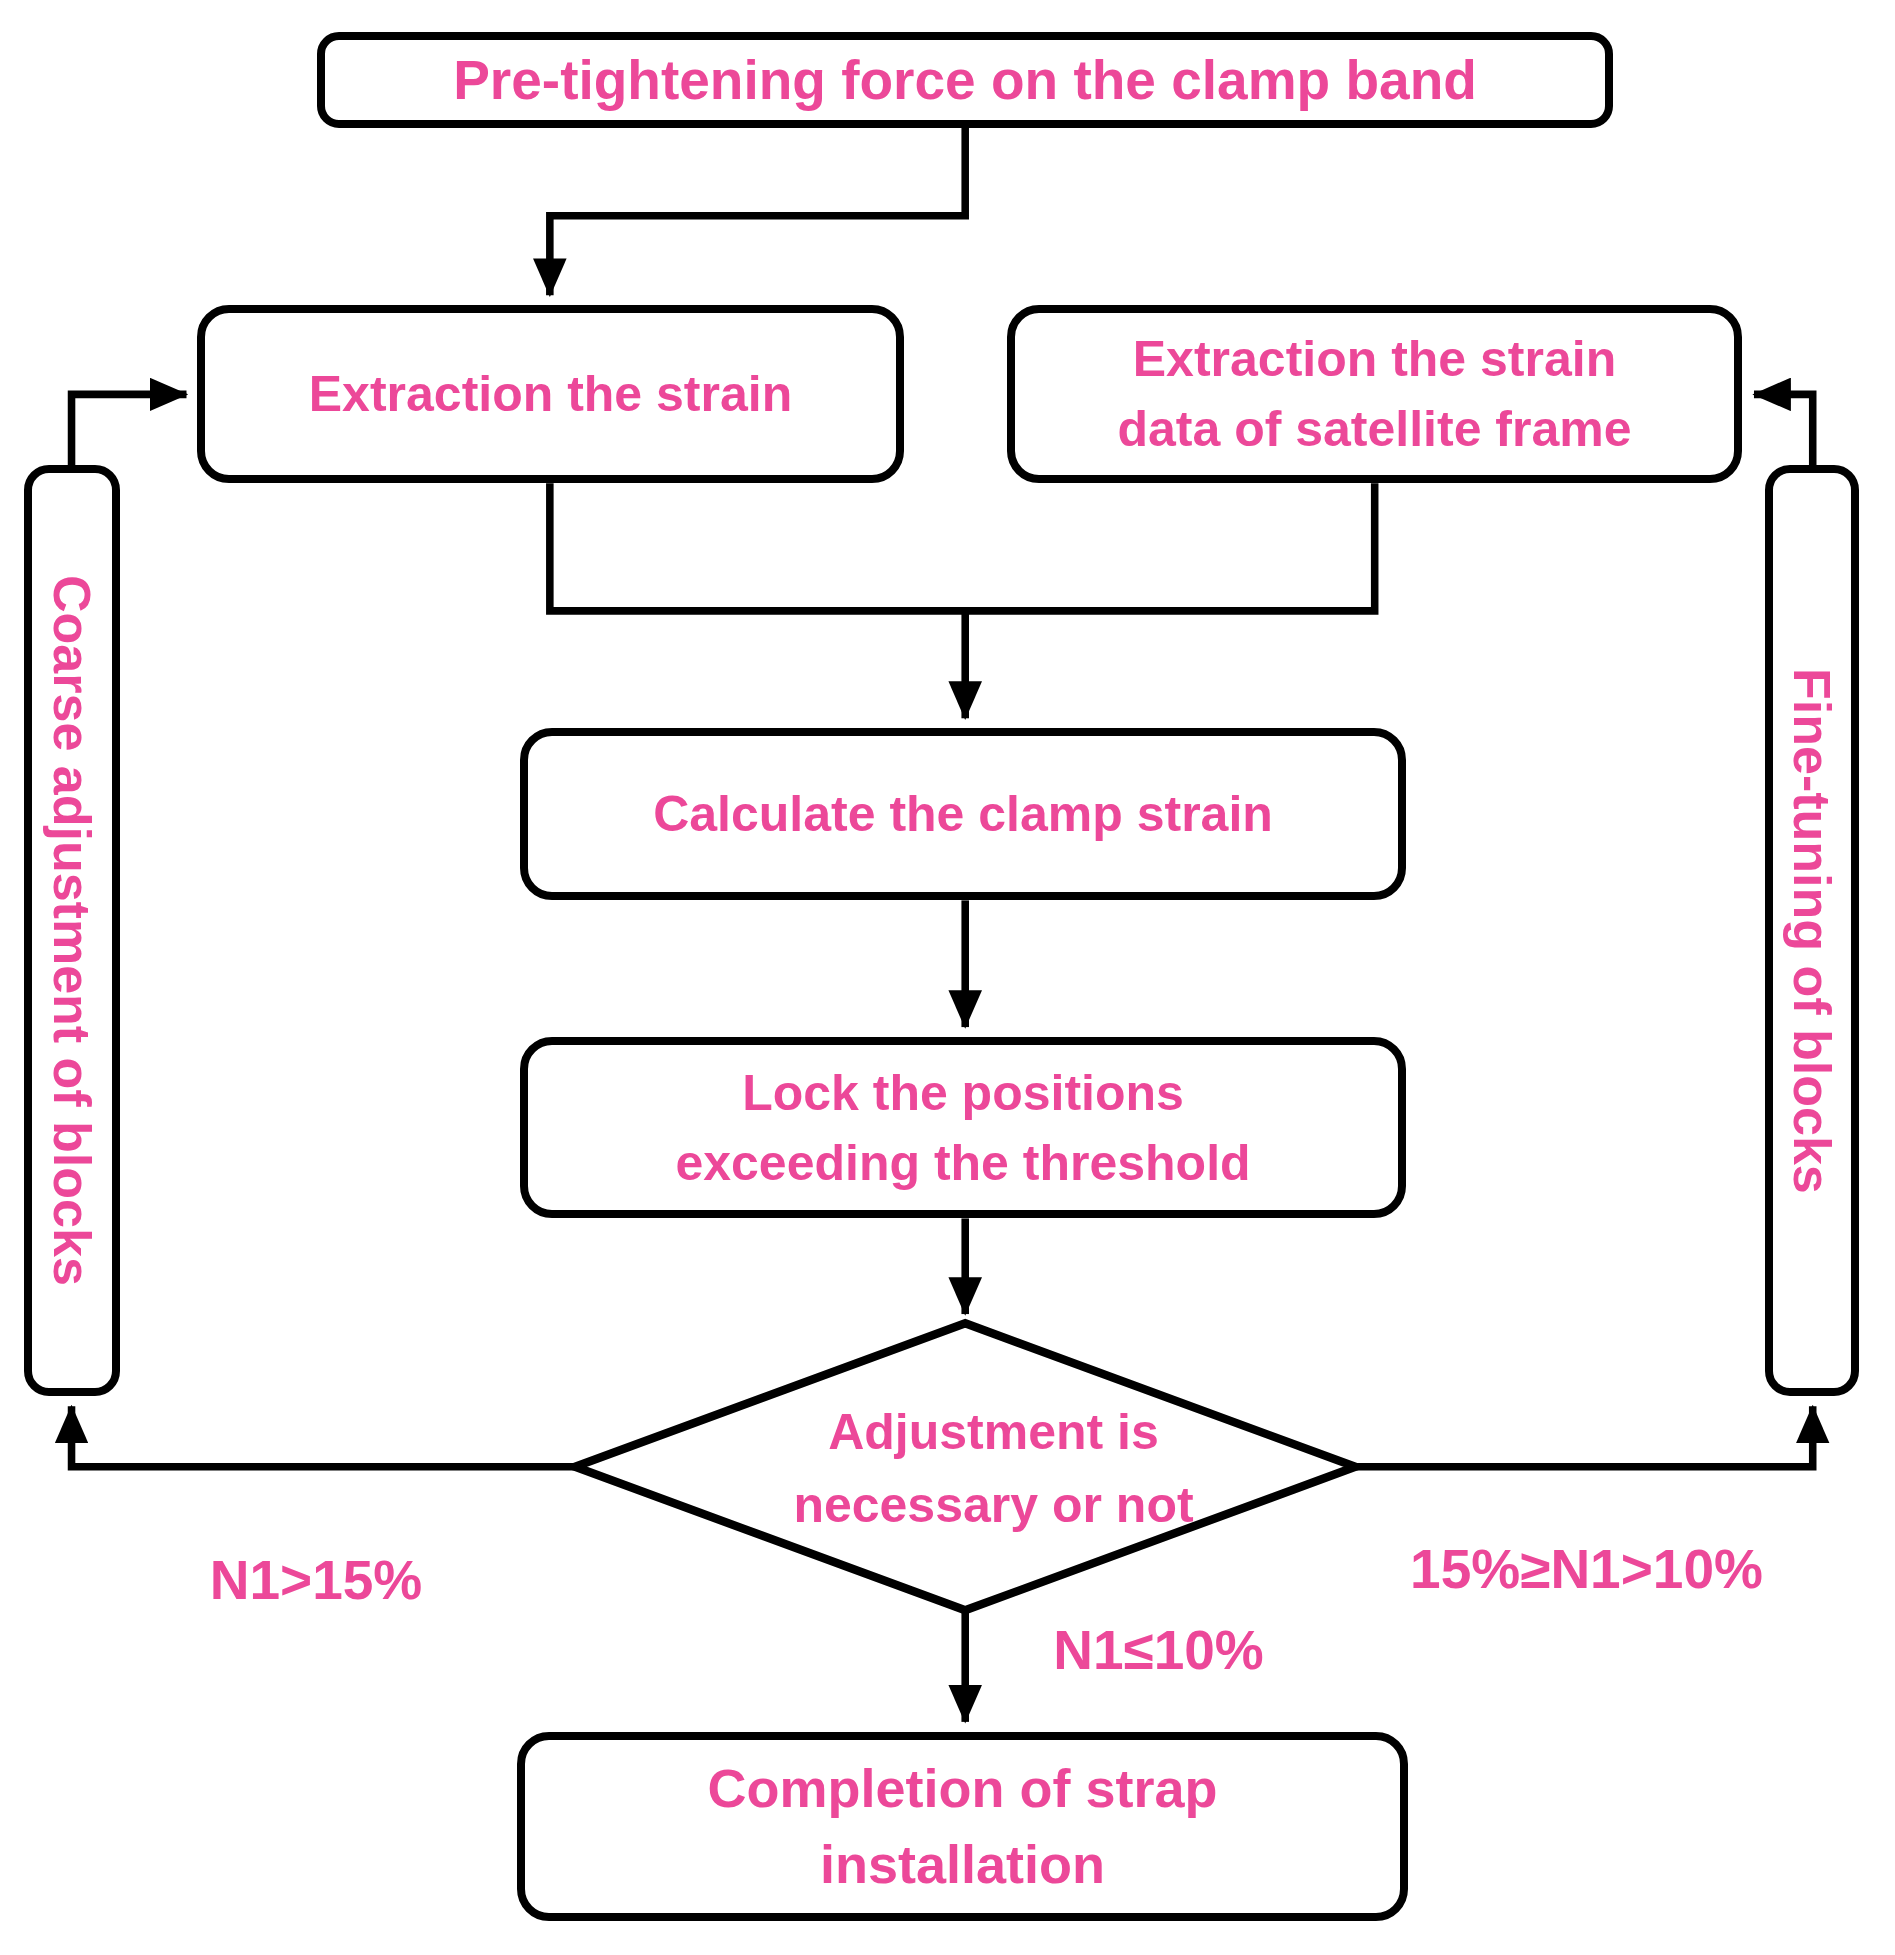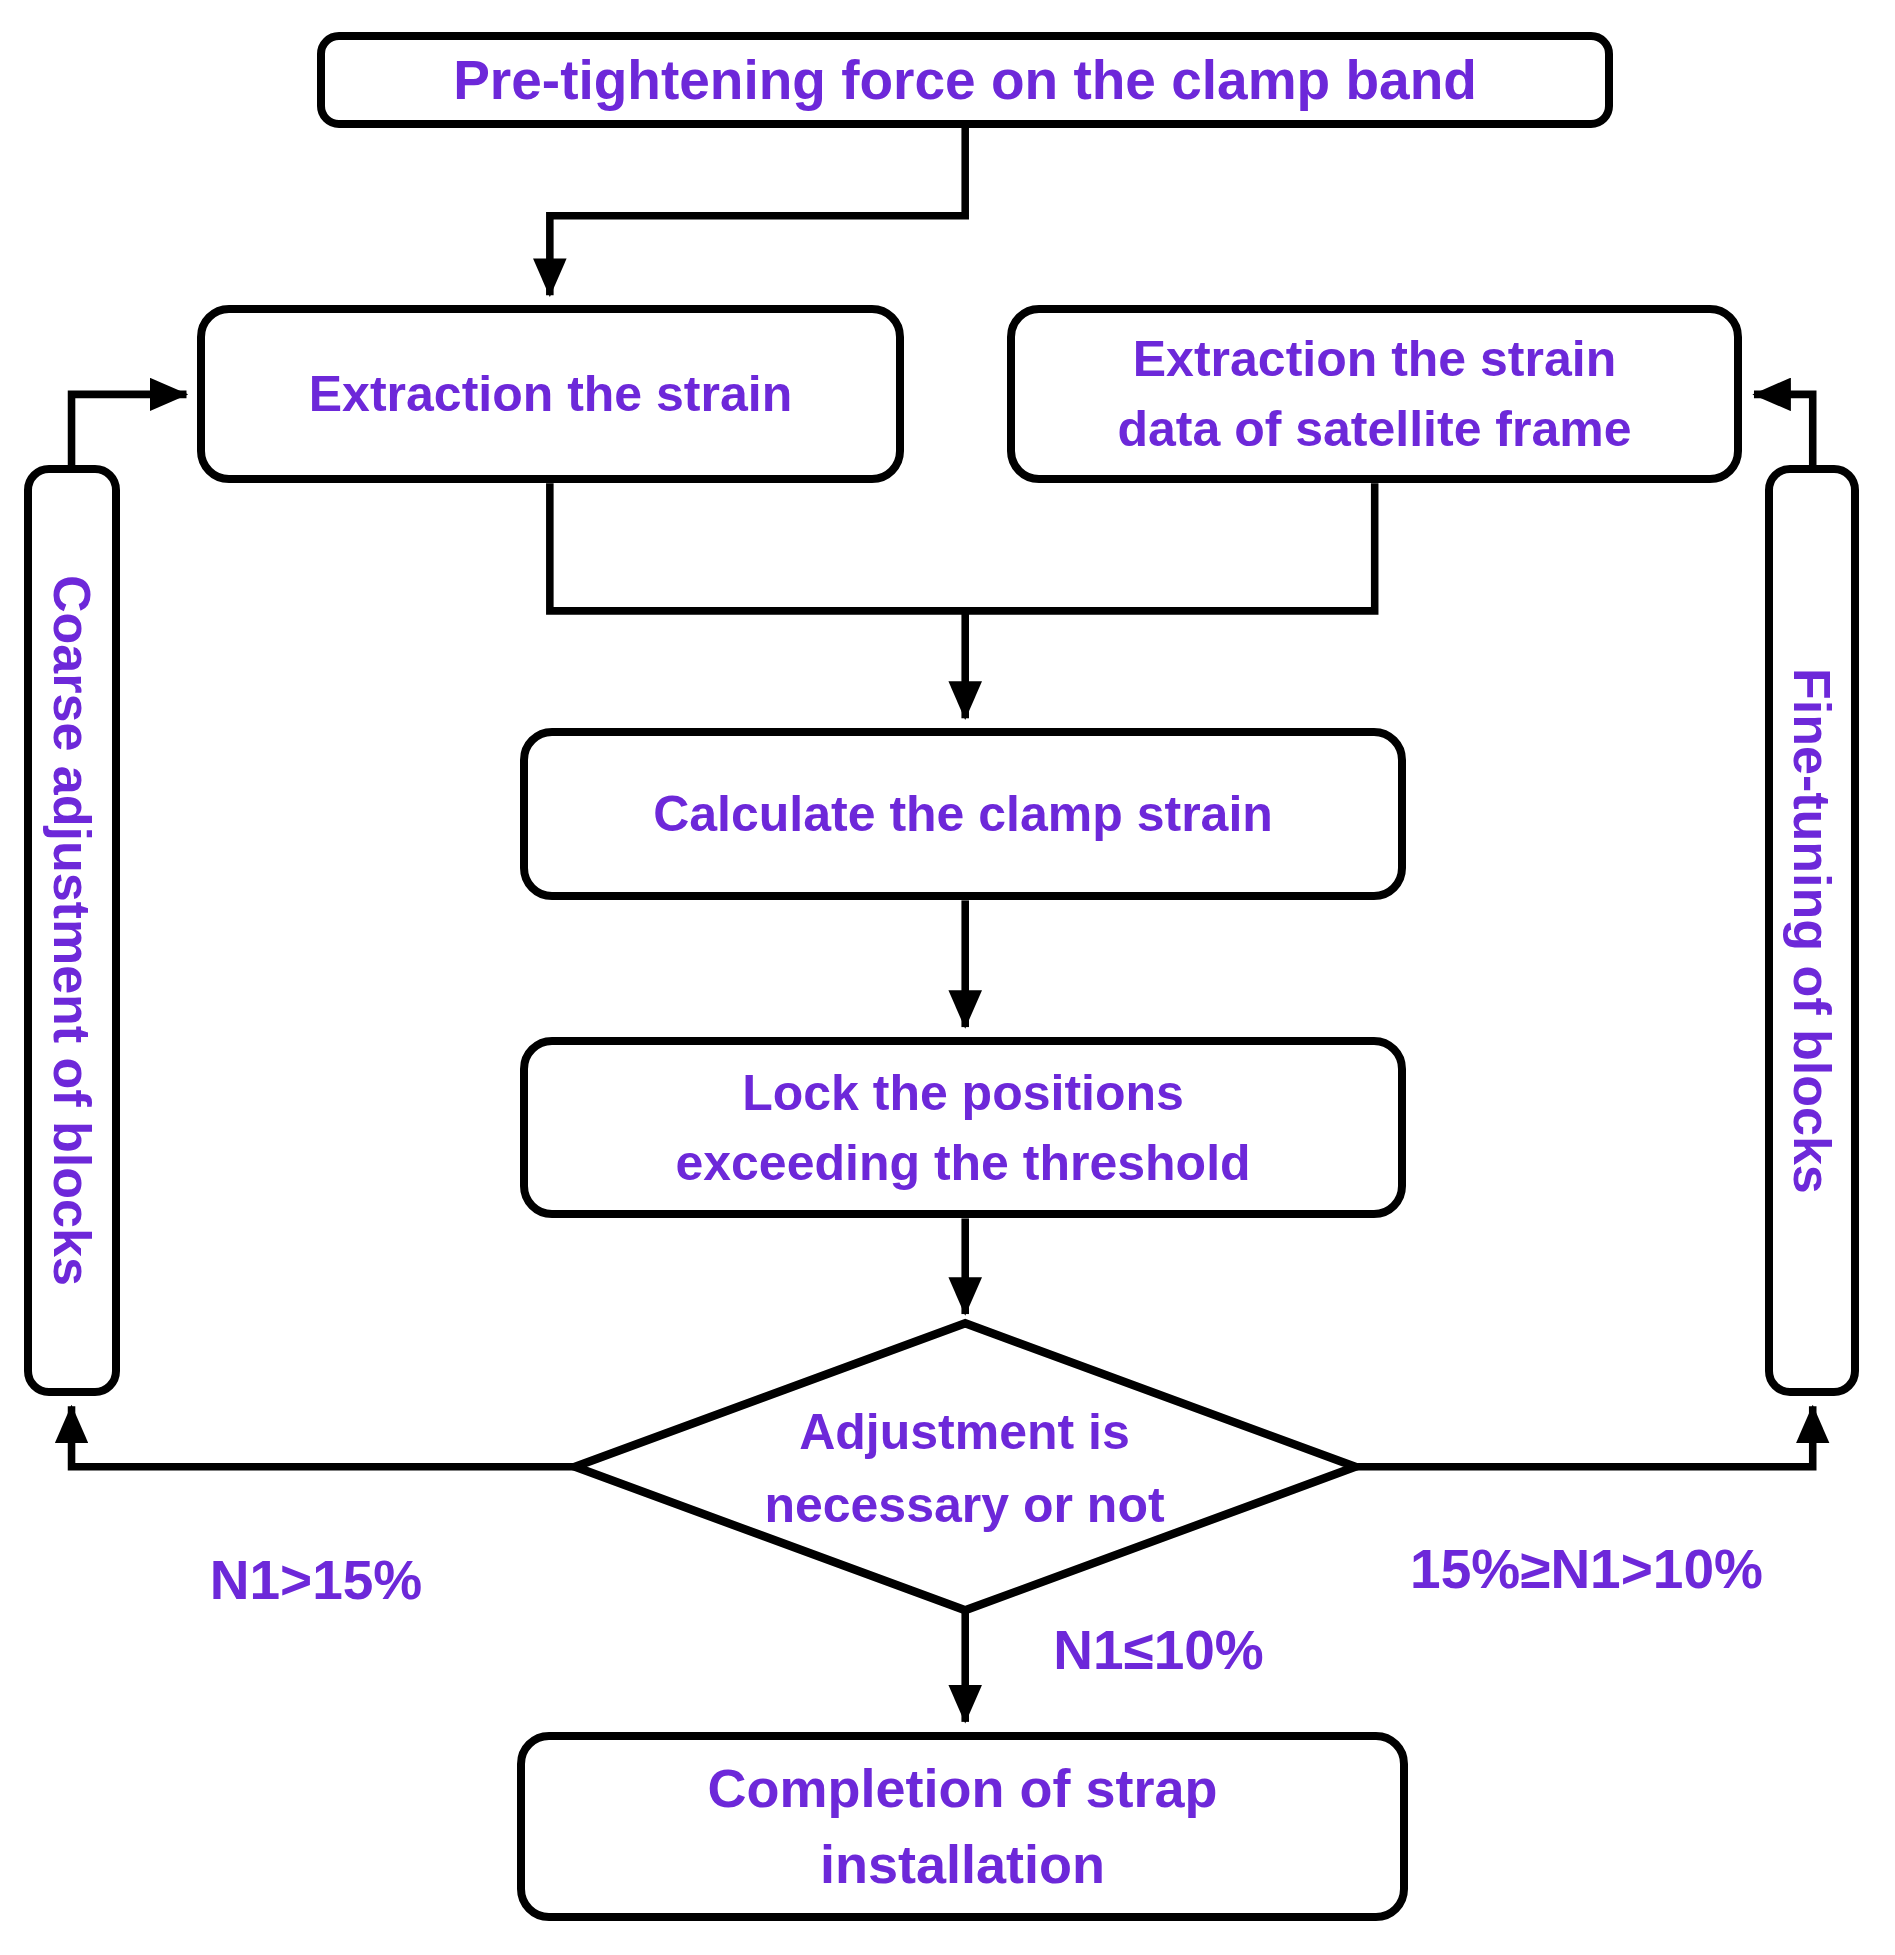--- a/index.html
+++ b/index.html
@@ -6,21 +6,21 @@
     margin: 0;
     padding: 0;
     background: #ffffff;
   }
   #canvas {
     position: relative;
     width: 1872px;
     height: 1956px;
     background: #ffffff;
     font-family: "Liberation Sans", sans-serif;
-    color: #6d28d9;
+    color: #ec4899;
     overflow: hidden;
     text-decoration: underline;
   }
   #wires {
     position: absolute;
     left: 0; top: 0;
     width: 1896px; height: 1956px;
   }
   .node {
     position: absolute;
@@ -57,21 +57,21 @@
     font-weight: bold;
     font-size: 52px;
     writing-mode: vertical-rl;
     white-space: nowrap;
   }
   #node-coarse { left: 23.5px;   top: 465px; width: 96px; height: 931px; }
   #node-fine   { left: 1765px; top: 465px; width: 94px; height: 931px; }
 
   #decision-text {
     position: absolute;
-    left: 629px; top: 1389px;
+    left: 658px; top: 1389px;
     width: 671px; height: 159px;
     display: flex;
     flex-direction: column;
     align-items: center;
     justify-content: center;
     text-align: center;
     font-weight: bold;
     font-size: 50px;
     line-height: 1.45;
   }

